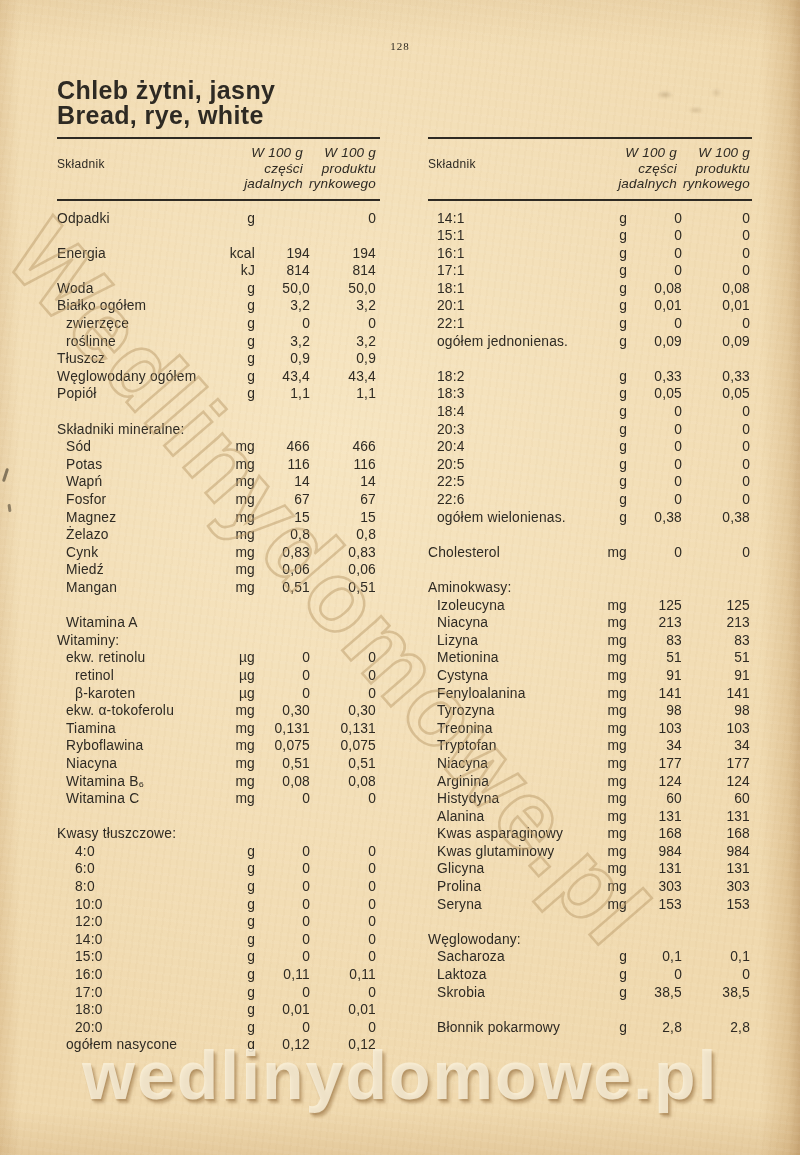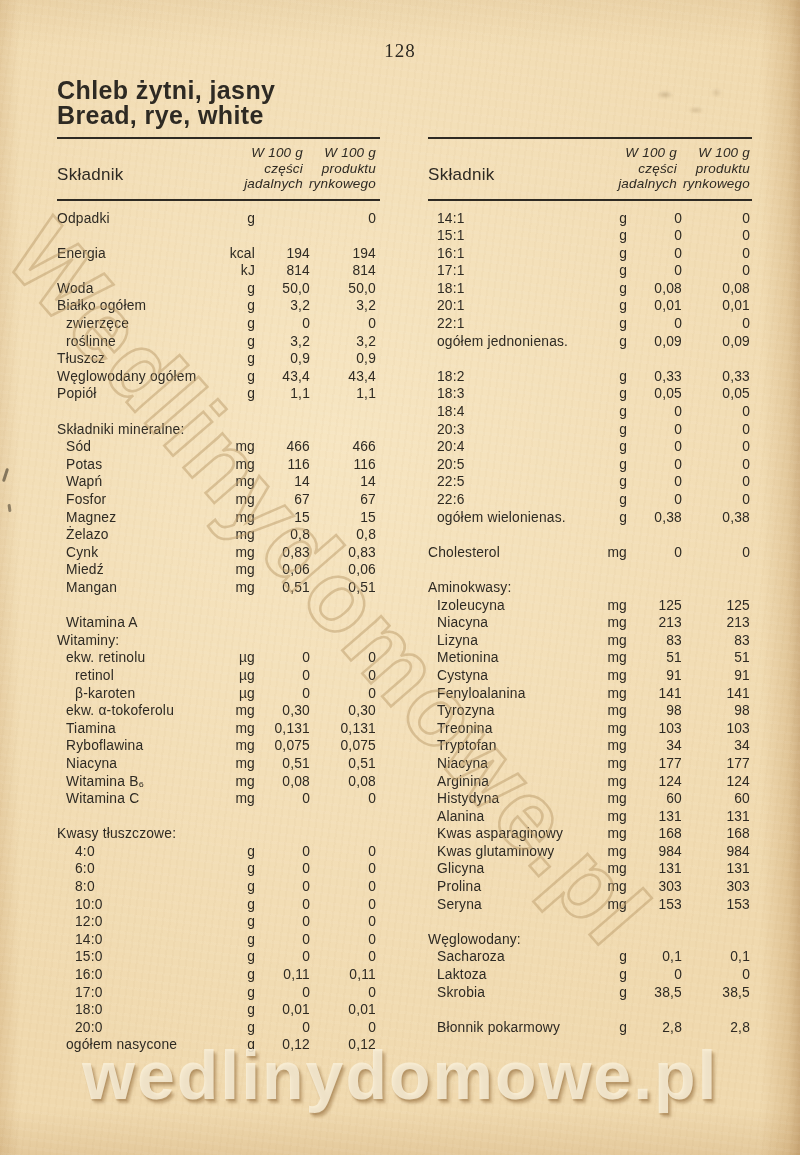--- a/index.html
+++ b/index.html
@@ -14,36 +14,36 @@
       #f0d9ae;
   }
   .texture{
     position:absolute;inset:0;pointer-events:none;
     background:
       repeating-linear-gradient(97deg, rgba(146,106,56,0.028) 0 2px, rgba(0,0,0,0) 2px 7px),
       repeating-linear-gradient(7deg, rgba(255,255,255,0.045) 0 3px, rgba(0,0,0,0) 3px 9px);
   }
   .pageno{
     position:absolute;top:40px;left:0;width:100%;text-align:center;
-    font-family:"Liberation Serif","DejaVu Serif",serif;font-size:19px;letter-spacing:1px;
+    font-family:"Liberation Serif","DejaVu Serif",serif;font-size:11px;letter-spacing:1px;
   }
   .title-line{position:absolute;left:57px;font-size:25px;font-weight:bold;letter-spacing:0.4px;white-space:nowrap;}
   .title-1{top:76px;}
   .title-2{top:101px;}
 
   .tbl{position:absolute;top:137px;}
   .tbl-left{left:57px;width:323px;}
   .tbl-right{left:428px;width:324px;}
   .thead{
     border-top:2px solid #2e2a23;border-bottom:2px solid #2e2a23;
     display:flex;align-items:flex-start;padding:6px 0 7px 0;
   }
   .tbl-left  .thead{padding-right:4px;}
   .tbl-right .thead{padding-right:2px;}
-  .th-name{flex:1;font-size:17px;margin-top:20px;letter-spacing:0.3px;}
+  .th-name{flex:1;font-size:12px;margin-top:12px;letter-spacing:0.3px;}
   .th-col{font-size:13.5px;line-height:15.5px;text-align:right;letter-spacing:0.2px;font-style:italic;}
   .th-col-1{width:86px;margin-right:3px;}
   .th-col-2{width:70px;}
 
   .rows{padding-top:9px;}
   .row{display:grid;min-height:17.6px;line-height:17.6px;font-size:13.8px;letter-spacing:0.2px;}
   .tbl-left  .row{grid-template-columns:1fr 45px 55px 66px;padding-right:4px;}
   .tbl-right .row{grid-template-columns:1fr 45px 55px 68px;padding-right:2px;}
   .c-name{text-align:left;white-space:nowrap;}
   .c-unit,.c-val{text-align:right;white-space:nowrap;}

